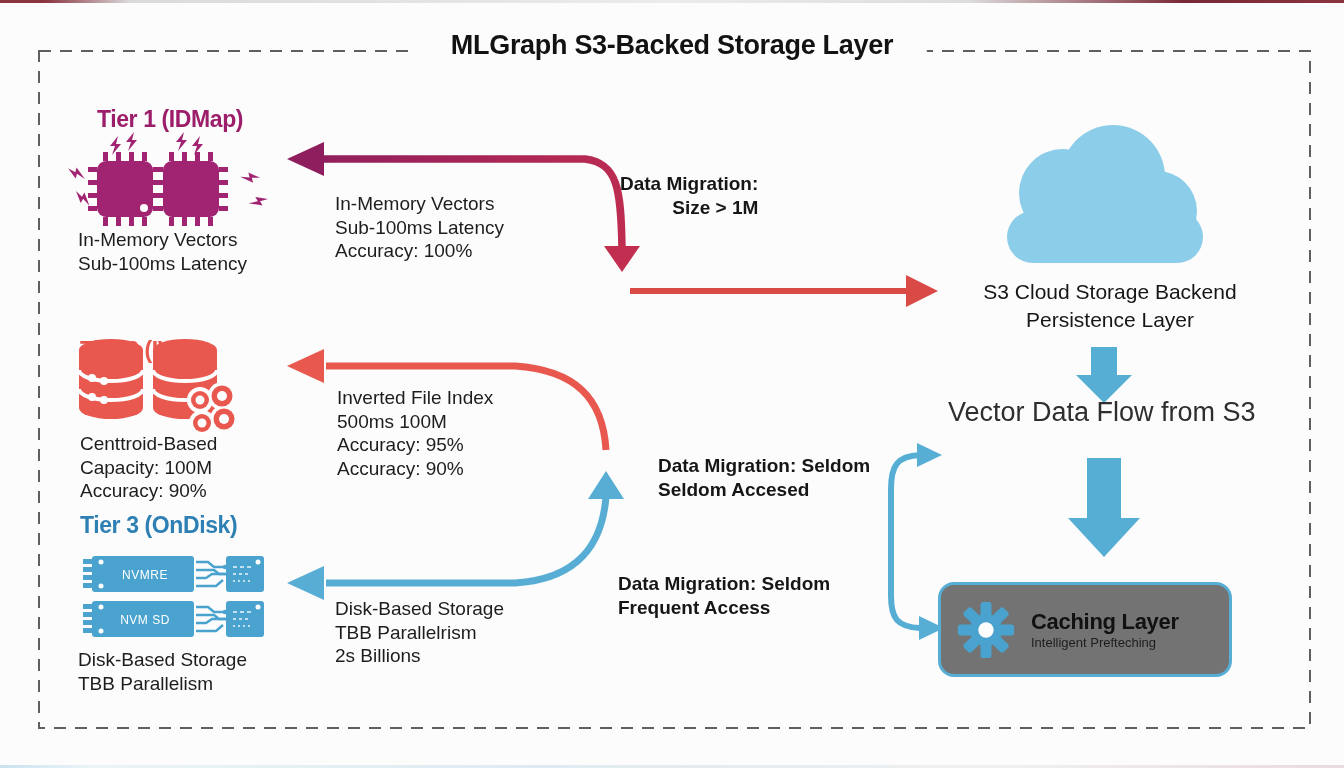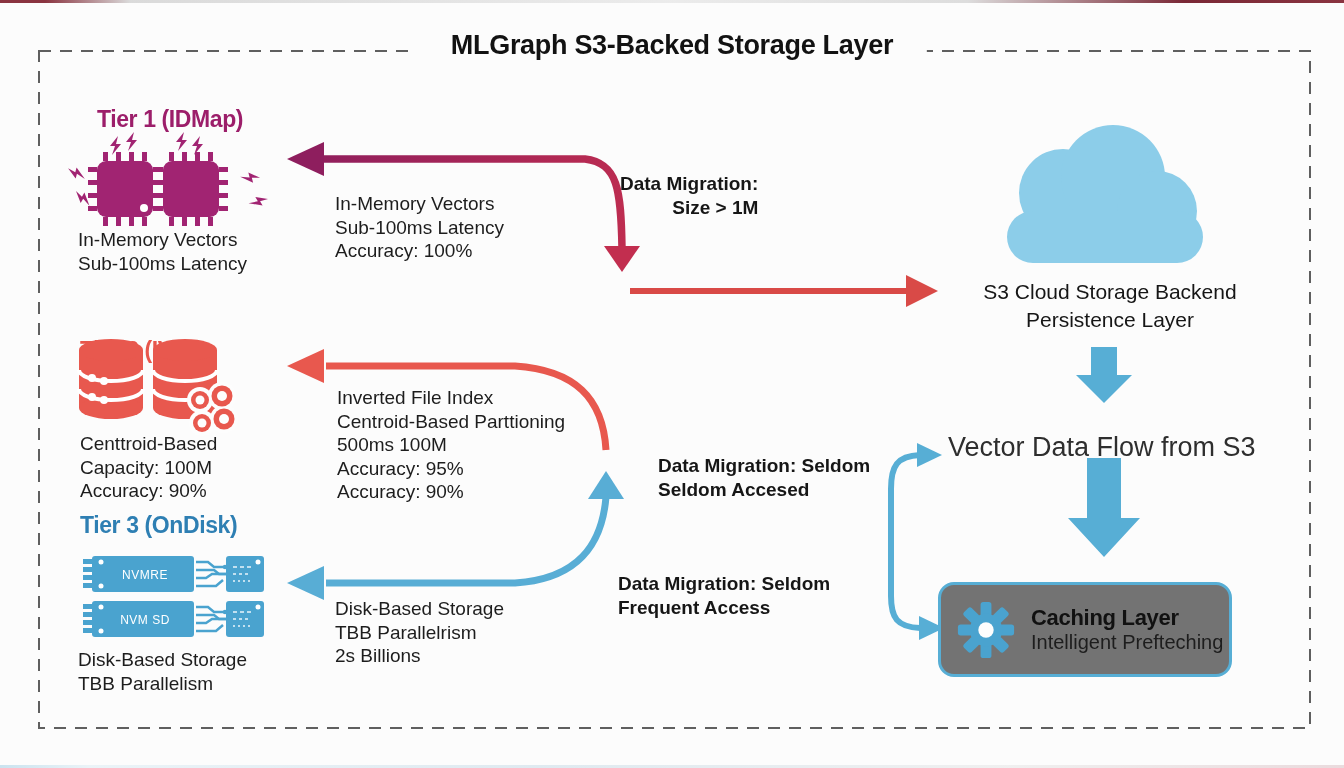--- a/index.html
+++ b/index.html
@@ -13,21 +13,21 @@
   .t1{color:#9c1e6a;} .t2{color:#e8564c;margin-top:36px;} .t3{color:#2e7fb3;}
   .body-lines div{font-size:19px;line-height:23.5px;color:#1d1d1d;white-space:nowrap;}
   .mig-lines div{font-size:19px;line-height:24px;font-weight:600;color:#161616;white-space:nowrap;}
   .center{text-align:center;}
   .s3-label div{font-size:21px;line-height:28px;color:#161616;}
   .flow-label{font-size:27px;font-weight:400;color:#2e2e2e;white-space:nowrap;}
   .cache-box{position:absolute;left:938px;top:582px;width:294px;height:95px;z-index:2;
              border:3px solid #57aed5;border-radius:16px;background:#737373;
              display:flex;align-items:center;padding-left:16px;gap:16px;box-sizing:border-box;}
   .cache-title{font-size:22px;font-weight:700;letter-spacing:-0.3px;color:#111;}
-  .cache-sub{font-size:20px;color:#1d1d1d;}
+  .cache-sub{font-size:13px;color:#1d1d1d;}
   .icon{position:absolute;z-index:2;}
   .edge{position:absolute;left:0;width:100%;z-index:3;pointer-events:none;}
 </style>
 </head>
 <body>
 
 <div class="canvas">
 
   <div class="edge" style="top:0;height:3px;background:linear-gradient(90deg,#8a3440 0,#8a3440 45px,rgba(140,140,140,.30) 130px,rgba(160,160,160,.18) 50%,rgba(140,140,140,.28) 72%,#7a2836 calc(100% - 160px),#8a3440 100%);"></div>
   <div class="edge" style="bottom:0;height:3px;background:linear-gradient(90deg,rgba(110,180,215,.35) 0,rgba(110,180,215,.12) 90px,rgba(120,170,200,.22) 40%,rgba(150,150,150,.12) 75%,rgba(180,120,130,.25) 100%);"></div>
@@ -261,21 +261,20 @@
     <div>Accuracy: 100%</div>
   </div>
 
   <div class="txt mig-lines" style="left:620px;top:172px;text-align:right;">
     <div>Data Migration:</div>
     <div>Size &gt; 1M</div>
   </div>
 
   <div class="txt body-lines" style="left:337px;top:386px;">
     <div>Inverted File Index</div>
-    <div>Centroid-Based Parttioning</div>
     <div>500ms 100M</div>
     <div>Accuracy: 95%</div>
     <div>Accuracy: 90%</div>
   </div>
 
   <div class="txt mig-lines" style="left:658px;top:454px;">
     <div>Data Migration: Seldom</div>
     <div>Seldom Accesed</div>
   </div>
 
@@ -297,21 +296,21 @@
       <circle cx="172" cy="96" r="40"></circle>
       <rect x="22" y="96" width="196" height="52" rx="26"></rect>
     </g>
   </svg>
 
   <div class="txt s3-label center" style="left:950px;top:278px;width:320px;">
     <div>S3 Cloud Storage Backend</div>
     <div>Persistence Layer</div>
   </div>
 
-  <div class="txt flow-label" style="left:948px;top:432px;">Vector Data Flow from S3</div>
+  <div class="txt flow-label" style="left:948px;top:397px;">Vector Data Flow from S3</div>
 
   <div class="cache-box">
     <svg width="58" height="58" viewBox="0 0 64 64">
       <g fill="#4aa3cf">
         <rect x="26" y="1" width="12" height="16" rx="3" transform="rotate(0 32 32)"></rect>
         <rect x="26" y="1" width="12" height="16" rx="3" transform="rotate(45 32 32)"></rect>
         <rect x="26" y="1" width="12" height="16" rx="3" transform="rotate(90 32 32)"></rect>
         <rect x="26" y="1" width="12" height="16" rx="3" transform="rotate(135 32 32)"></rect>
         <rect x="26" y="1" width="12" height="16" rx="3" transform="rotate(180 32 32)"></rect>
         <rect x="26" y="1" width="12" height="16" rx="3" transform="rotate(225 32 32)"></rect>

